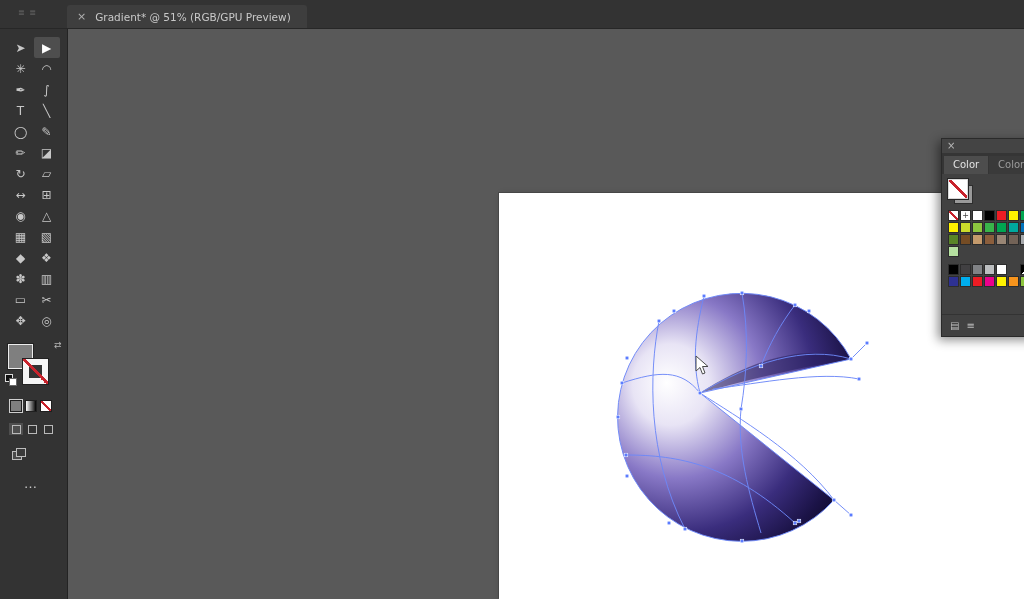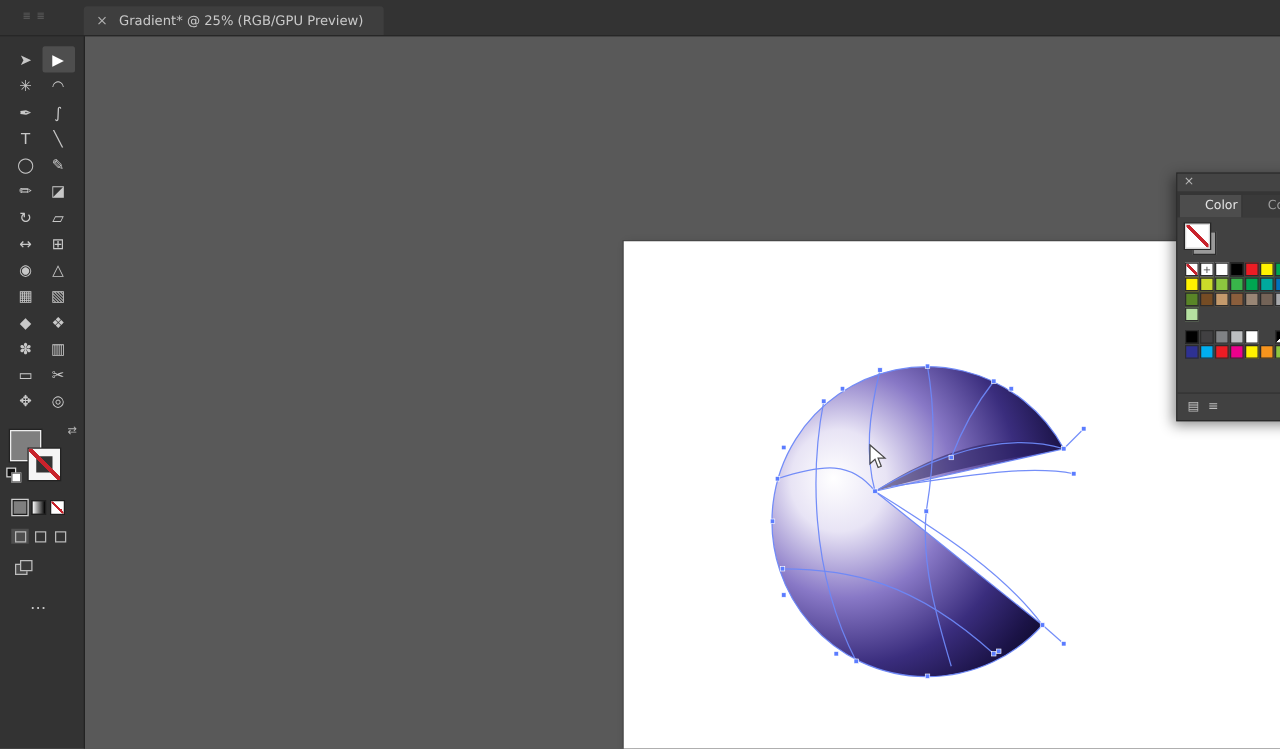--- a/index.html
+++ b/index.html
@@ -47,21 +47,21 @@
   .artboard{position:absolute;left:431px;top:165px;width:525px;height:406px;background:#ffffff;
     box-shadow:-1px -1px 0 #474747, 3px 3px 8px rgba(0,0,0,.30);}
   .mesh-svg{position:absolute;left:0;top:0;pointer-events:none;}
   .cursor{position:absolute;left:196px;top:162px;pointer-events:none;}
   
   .color-panel{position:absolute;left:941px;top:138px;width:112px;height:199px;background:#3d3d3d;
     border:1px solid #2a2a2a;box-shadow:-3px 3px 10px rgba(0,0,0,.45);z-index:6;box-sizing:border-box;}
   .panel-header{height:14px;background:#444444;position:relative;}
   .panel-header .close{position:absolute;left:5px;top:1px;color:#b8b8b8;font-size:10px;line-height:12px;}
   .panel-tabs{display:flex;align-items:flex-end;height:21px;background:#353535;padding-left:2px;gap:1px;}
-  .panel-tab{padding:3px 9px 4px 20px;font-size:10px;color:#9c9c9c;background:#3a3a3a;white-space:nowrap;overflow:hidden;}
+  .panel-tab{padding:3px 9px 4px 9px;font-size:10px;color:#9c9c9c;background:#3a3a3a;white-space:nowrap;overflow:hidden;}
   .panel-tab.active{background:#4d4d4d;color:#e2e2e2;}
   .panel-body{position:absolute;left:0;right:0;top:35px;bottom:22px;background:#414141;padding:5px 0 0 6px;overflow:hidden;}
   .none-indicator{position:relative;width:24px;height:24px;margin-bottom:7px;}
   .none-indicator .back{position:absolute;left:6px;top:6px;width:17px;height:17px;background:#9a9a9a;border:1px solid #2d2d2d;}
   .none-indicator .front{position:absolute;left:0;top:0;width:18px;height:18px;background:#ffffff;border:1px solid #d9d9d9;box-shadow:0 0 0 1px #262626;overflow:hidden;}
   .none-indicator .front::after{content:"";position:absolute;inset:0;background:linear-gradient(to top right,transparent 45%,#c8232c 45%,#c8232c 57%,transparent 57%);}
   .swatch-row{display:flex;gap:1px;margin-bottom:1px;}
   .swatch-row.gap{margin-top:7px;}
   .swatch{width:11px;height:11px;border:1px solid #2c2c2c;box-sizing:border-box;flex:0 0 auto;}
   .swatch.none{position:relative;background:#ffffff;overflow:hidden;}
@@ -74,21 +74,21 @@
     display:flex;align-items:center;gap:7px;padding:0 8px;color:#bdbdbd;font-size:10px;box-sizing:border-box;}
   .pf-icon{cursor:default;}
 </style>
 </head>
 <body>
 
 <div class="topbar">
   <span class="toolbar-grip">≣ ≣</span>
   <div class="doc-tab">
     <span class="close">×</span>
-    <span>Gradient* @ 25% (RGB/GPU Preview)</span>
+    <span>Gradient* @ 51% (RGB/GPU Preview)</span>
   </div>
 </div>
 
 <div class="toolpanel">
   <div class="tool-grid">
       <div class="tool">➤</div>
       <div class="tool active">▶</div>
       <div class="tool">✳</div>
       <div class="tool">◠</div>
       <div class="tool">✒</div>

